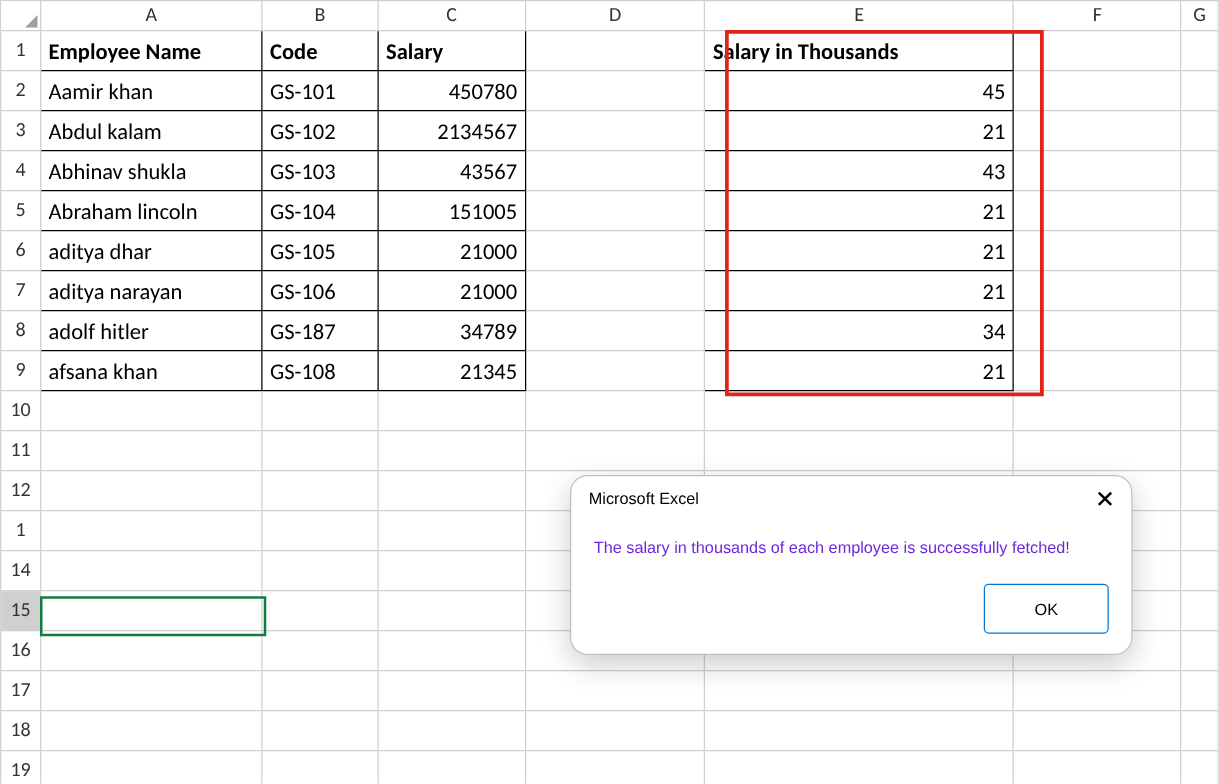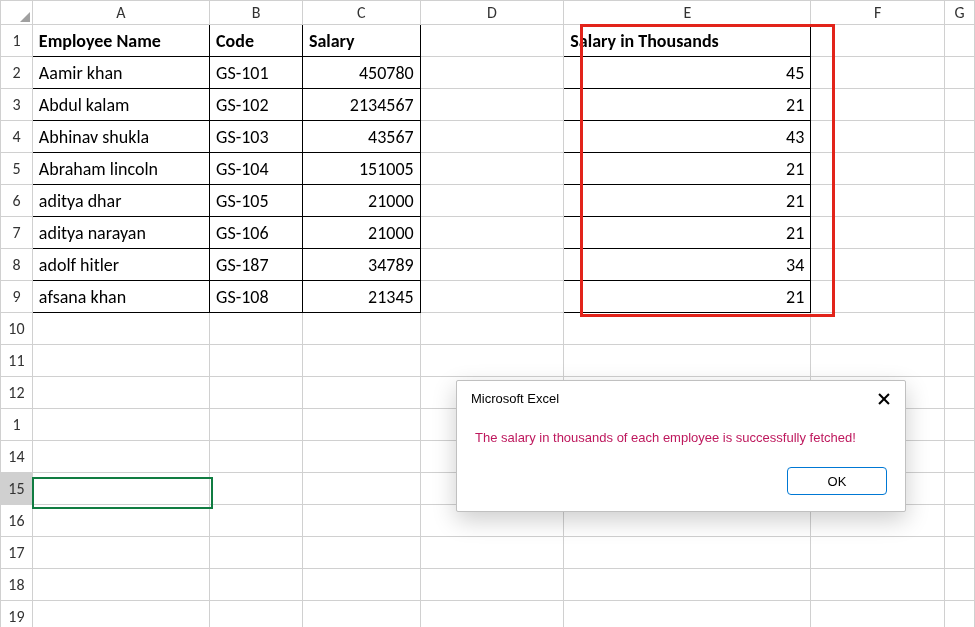--- a/index.html
+++ b/index.html
@@ -102,21 +102,21 @@
       height: 32px;
       background: transparent;
     }
     .dialog {
       position: absolute;
       left: 456px;
       top: 380px;
       width: 450px;
       background: #fff;
       border: 1px solid #c0c0c0;
-      border-radius: 2px;
+      border-radius: 14px;
       box-shadow: 0 8px 24px rgba(0,0,0,0.2);
       font-family: 'Segoe UI', Arial, sans-serif;
       font-size: 13px;
     }
     .dialog-header {
       display: flex;
       justify-content: space-between;
       align-items: center;
       padding: 10px 14px 4px 14px;
     }
@@ -136,30 +136,30 @@
       left: 6px;
       top: 0;
       width: 2px;
       height: 14px;
       background: #000;
     }
     .close-icon::before { transform: rotate(45deg); }
     .close-icon::after { transform: rotate(-45deg); }
     .dialog-body {
       padding: 20px 18px 10px 18px;
-      color: #be185d;
+      color: #6d28d9;
       font-size: 13px;
     }
     .dialog-footer {
       padding: 12px 18px 16px 18px;
       text-align: right;
     }
     .ok-button {
       width: 100px;
-      height: 28px;
+      height: 40px;
       background: #fff;
       border: 1px solid #0078d4;
       border-radius: 4px;
       font-size: 13px;
       cursor: pointer;
       font-family: 'Segoe UI', Arial, sans-serif;
     }
   </style>
 </head>
 <body>

